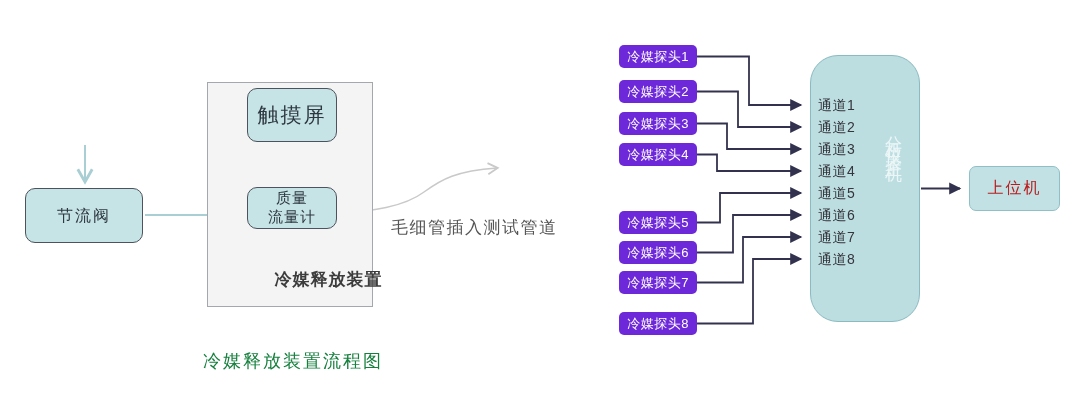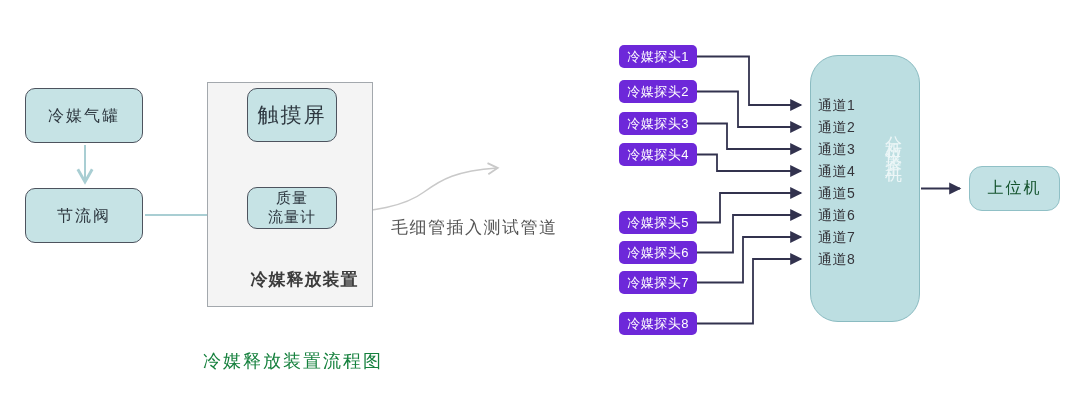--- a/index.html
+++ b/index.html
@@ -16,21 +16,21 @@
     display:flex; align-items:center; justify-content:center; flex-direction:column;
     color:#2e3840; font-size:16px; font-weight:500; letter-spacing:2px; line-height:1.25;
   }
   #gas-tank      { left:25px;  top:88px;  width:118px; height:55px; }
   #throttle      { left:25px;  top:188px; width:118px; height:55px; }
   #release-box   { position:absolute; left:207px; top:82px; width:166px; height:225px;
                    background:#f4f4f4; border:1px solid #a3a8ad; box-sizing:border-box; }
   #touch-screen  { left:247px; top:88px;  width:90px; height:54px; font-size:21px; }
   #mass-flow     { left:247px; top:187px; width:90px; height:42px; font-size:15px; letter-spacing:1px; }
   #release-label { position:absolute; left:207px; top:268px; width:195px; text-align:center;
-                   color:#3c3c3c; font-size:17px; font-weight:600; letter-spacing:1px; }
+                   color:#3c3c3c; font-size:17px; font-weight:600; letter-spacing:1px;padding-left:24px; }
   #capillary-note{ position:absolute; left:391px; top:216px; color:#555555;
                    font-size:17px; letter-spacing:1.5px; }
 
   .caption { position:absolute; color:#15803d; font-size:18px; letter-spacing:2px;
              text-align:center; width:280px; font-weight:500; }
   #caption-left  { left:153px; top:349px; }
   #caption-right { left:702px; top:349px; }
 
   
   .probe {
@@ -51,23 +51,23 @@
   }
   #channel-1 { top:97px; }  #channel-2 { top:119px; } #channel-3 { top:141px; } #channel-4 { top:163px; }
   #channel-5 { top:185px; } #channel-6 { top:207px; } #channel-7 { top:229px; } #channel-8 { top:251px; }
 
   #analyzer-label {
     position:absolute; left:882px; top:122px; writing-mode:vertical-rl;
     color:#ecf6f7; font-size:17px; font-weight:500; letter-spacing:6px;
   }
   #host {
     position:absolute; left:969px; top:166px; width:91px; height:45px; box-sizing:border-box;
-    background:#c2e1e4; border:1px solid #90c0c6; border-radius:13px;
+    background:#c2e1e4; border:1px solid #90c0c6; border-radius:7px;
     display:flex; align-items:center; justify-content:center;
-    color:#14532d; font-size:16px; letter-spacing:2px;
+    color:#b91c1c; font-size:16px; letter-spacing:2px;
   }
 </style>
 </head>
 <body>
 
 <div class="stage">
 
   <svg class="wires" viewBox="0 0 1080 412">
     <defs>
       <marker id="mTeal" viewBox="0 0 10 10" refX="7.5" refY="5" markerWidth="9" markerHeight="9" orient="auto">
@@ -92,23 +92,20 @@
     <path d="M697 123.5 H727 V149 H801" fill="none" stroke="#32324e" stroke-width="1.8" marker-end="url(#mNavy)"></path>
     <path d="M697 154.5 H717 V171 H801" fill="none" stroke="#32324e" stroke-width="1.8" marker-end="url(#mNavy)"></path>
     <path d="M697 222.5 H720 V193 H801" fill="none" stroke="#32324e" stroke-width="1.8" marker-end="url(#mNavy)"></path>
     <path d="M697 252.5 H733 V215 H801" fill="none" stroke="#32324e" stroke-width="1.8" marker-end="url(#mNavy)"></path>
     <path d="M697 282.5 H743 V237 H801" fill="none" stroke="#32324e" stroke-width="1.8" marker-end="url(#mNavy)"></path>
     <path d="M697 323.5 H753 V259 H801" fill="none" stroke="#32324e" stroke-width="1.8" marker-end="url(#mNavy)"></path>
 
     <path d="M921 188.5 H960" fill="none" stroke="#32324e" stroke-width="1.8" marker-end="url(#mNavy)"></path>
   </svg>
 
-  <div class="tnode" id="gas-tank">
-    <span>冷媒气罐</span>
-  </div>
   <div class="tnode" id="throttle">
     <span>节流阀</span>
   </div>
 
   <div id="release-box"></div>
   <div class="tnode" id="touch-screen">
     <span>触摸屏</span>
   </div>
   <div class="tnode" id="mass-flow">
     <span>质量</span>

